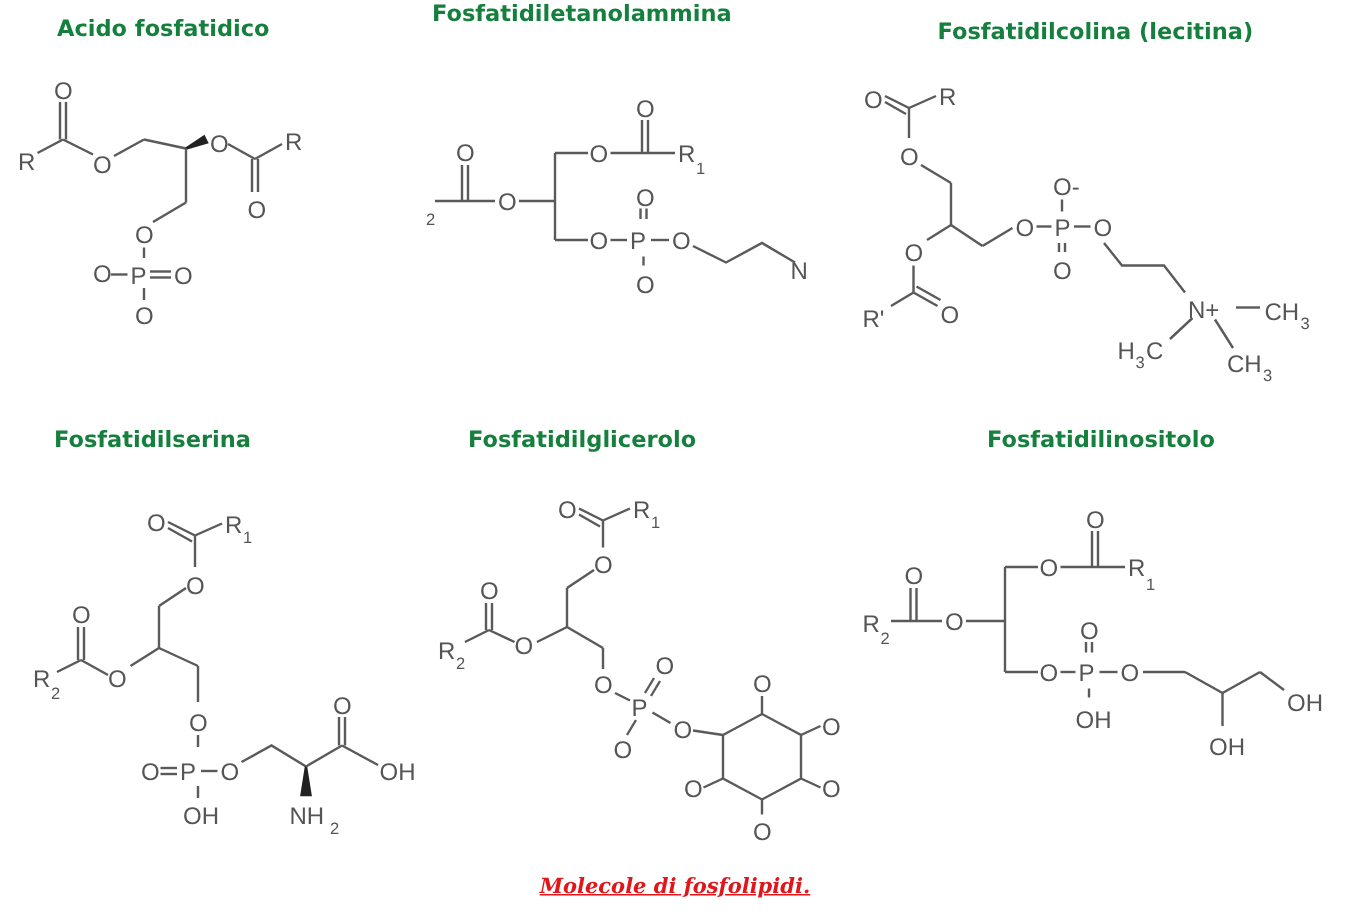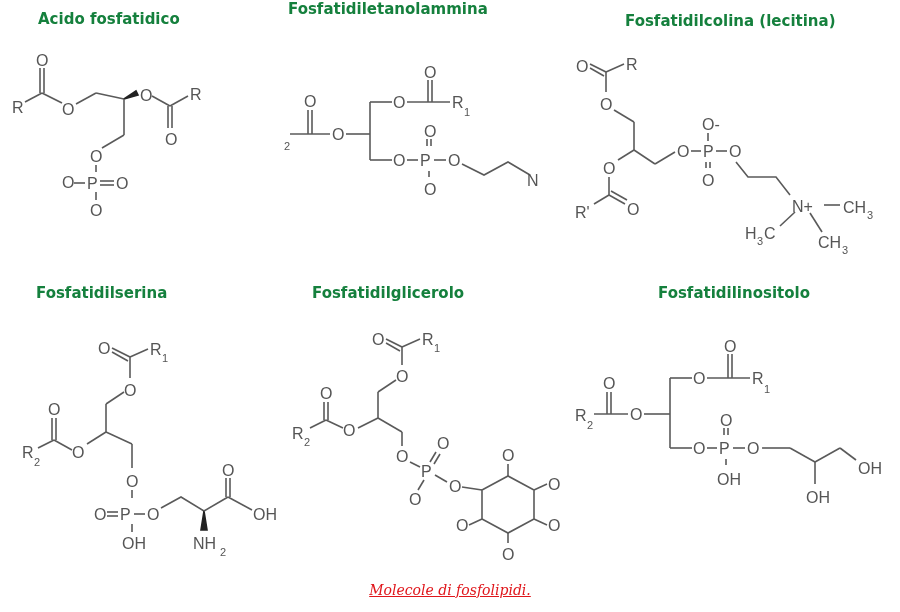--- a/index.html
+++ b/index.html
@@ -3,21 +3,21 @@
 <meta charset="utf-8">
 <style>
   html, body { margin: 0; padding: 0; background: #ffffff; }
   body { width: 900px; height: 612px; position: relative; overflow: hidden; font-family: "DejaVu Sans", sans-serif; }
   .title { position: absolute; color: #15803d; font-weight: bold; font-size: 15px; font-family: "DejaVu Sans", sans-serif; white-space: nowrap; }
   .mol { position: absolute; left: 0; top: 0; width: 900px; height: 612px; }
   .mol text { font-family: "Liberation Sans", sans-serif; font-size: 16px; fill: #555555; }
   .mol .sub { font-size: 11px; }
   .mol line, .mol polyline, .mol path { stroke: #5a5a5a; stroke-width: 1.6; fill: none; }
   .caption { position: absolute; left: 0; width: 900px; top: 580px; text-align: center; }
-  .caption span { color: #e0161b; font-family: "DejaVu Serif", serif; font-style: italic; font-weight: normal; font-size: 14px; text-decoration: underline; }
+  .caption span { color: #e0161b; font-family: "DejaVu Serif", serif; font-style: italic; font-weight: bold; font-size: 14px; text-decoration: underline; }
 </style>
 </head>
 <body>
 
 <div class="title" style="left:38px; top:10px;">Acido fosfatidico</div>
 <div class="title" style="left:288px; top:0;">Fosfatidiletanolammina</div>
 <div class="title" style="left:625px; top:12px;">Fosfatidilcolina (lecitina)</div>
 <div class="title" style="left:36px; top:284px;">Fosfatidilserina</div>
 <div class="title" style="left:312px; top:284px;">Fosfatidilglicerolo</div>
 <div class="title" style="left:658px; top:284px;">Fosfatidilinositolo</div>

